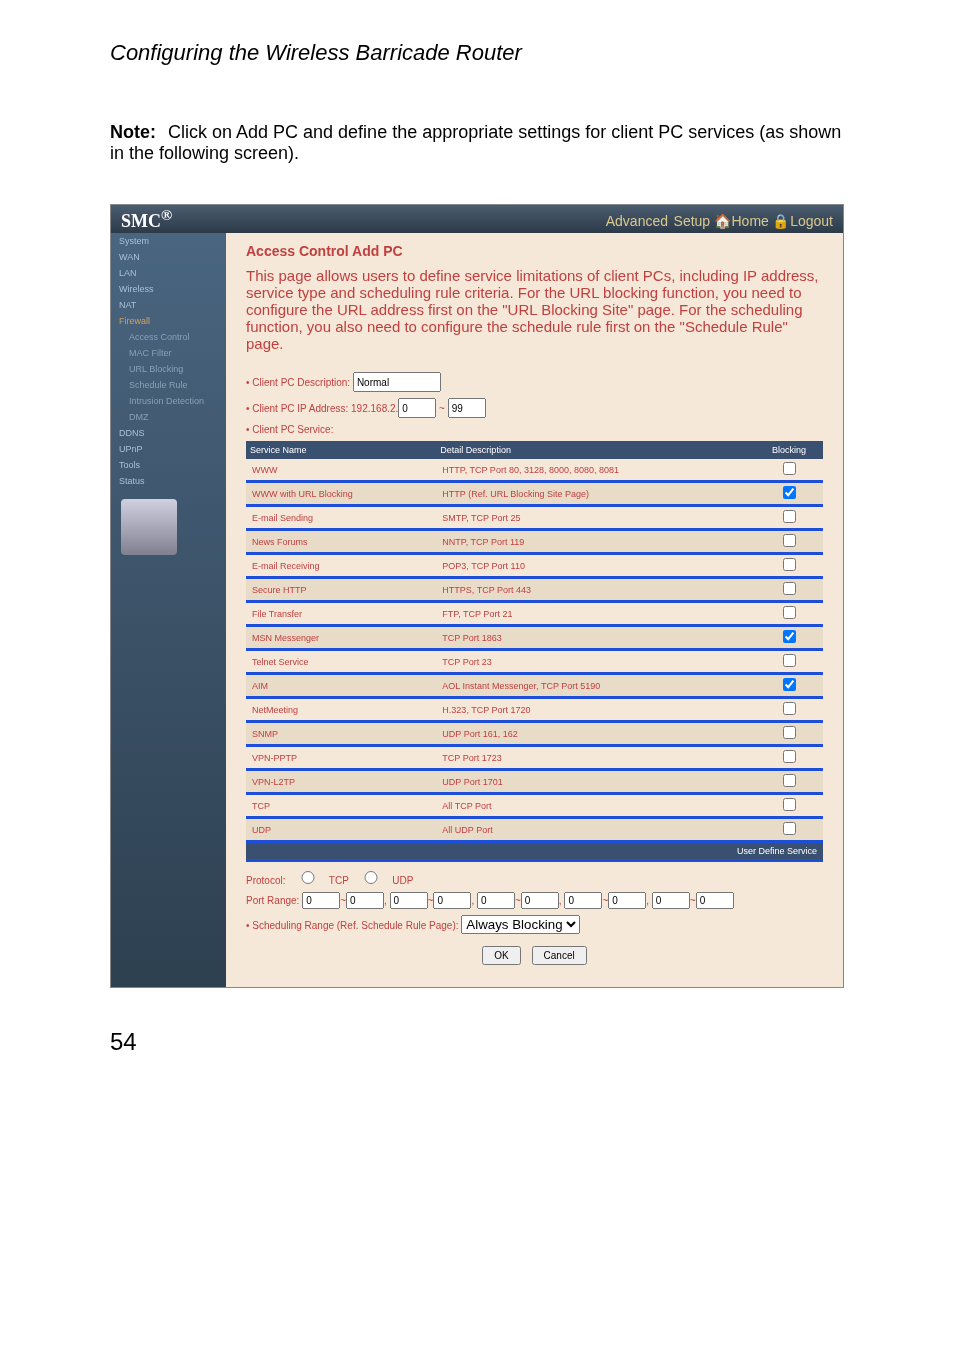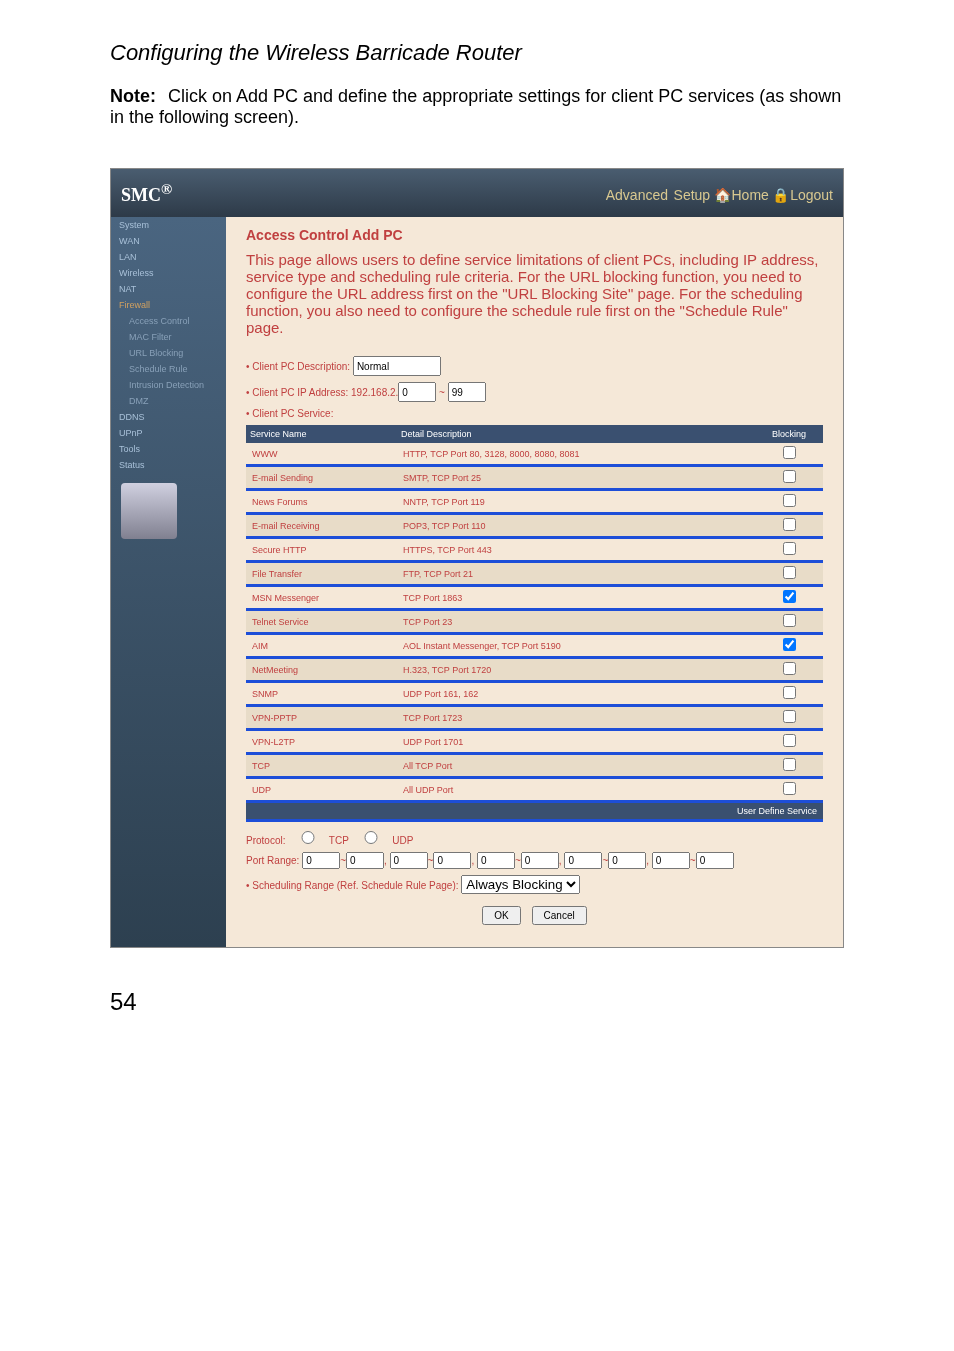--- a/index.html
+++ b/index.html
@@ -1,21 +1,21 @@
 <!DOCTYPE html>
 <html><head>
 <meta charset="utf-8">
 <style>
 body{margin:0;font-family:Arial,sans-serif;font-style:italic;background:#fff;width:954px}
 .page{padding:40px 110px}
-.title{font-size:22px;font-style:italic;margin-bottom:20px}
+.title{font-size:22px;font-style:italic;margin-bottom:56px}
 .note{font-size:18px;margin-bottom:40px;font-style:normal}
 .note b{margin-right:12px}
 .win{border:1px solid #888;background:#f5e8d8;font-style:normal;font-size:10px}
-.topbar{background:linear-gradient(#4a5d70,#2d3a48);height:48px;display:flex;align-items:center;justify-content:space-between;padding:0 10px;color:#fff}
+.topbar{background:linear-gradient(#4a5d70,#2d3a48);height:28px;display:flex;align-items:center;justify-content:space-between;padding:0 10px;color:#fff}
 .logo{font-weight:bold;font-size:18px;font-family:serif}
 .adv{font-size:20px;color:#8a9db0}
 .adv span{font-size:14px;color:#d8c890}
 .body{display:flex}
 .nav{width:115px;background:linear-gradient(#4a6580,#2d4050);color:#a8c0d8;font-size:9px}
 .nav div{padding:3px 8px}
 .nav .sub{padding-left:18px;color:#88a0b8}
 .nav .hdr{color:#d0a060}
 .main{flex:1;padding:10px 20px;background:#f5e8d8}
 .main h2{color:#c04040;font-size:14px;margin:0 0 8px}
@@ -80,20 +80,25 @@
 <th>Service Name</th>
 <th>Detail Description</th>
 <th style="width:60px;text-align:center">Blocking</th>
 </tr>
             </thead>
 <tbody id="rows">
               <tr>
                 <td>WWW</td>
                 <td>HTTP, TCP Port 80, 3128, 8000, 8080, 8081</td>
                 <td style="text-align:center"><input type="checkbox" style=""></td>
+              </tr>
+              <tr>
+                <td>WWW with URL Blocking</td>
+                <td>HTTP (Ref. URL Blocking Site Page)</td>
+                <td style="text-align:center"><input type="checkbox" checked="" style=""></td>
               </tr>
               <tr>
                 <td>E-mail Sending</td>
                 <td>SMTP, TCP Port 25</td>
                 <td style="text-align:center"><input type="checkbox" style=""></td>
               </tr>
               <tr>
                 <td>News Forums</td>
                 <td>NNTP, TCP Port 119</td>
                 <td style="text-align:center"><input type="checkbox" style=""></td>

